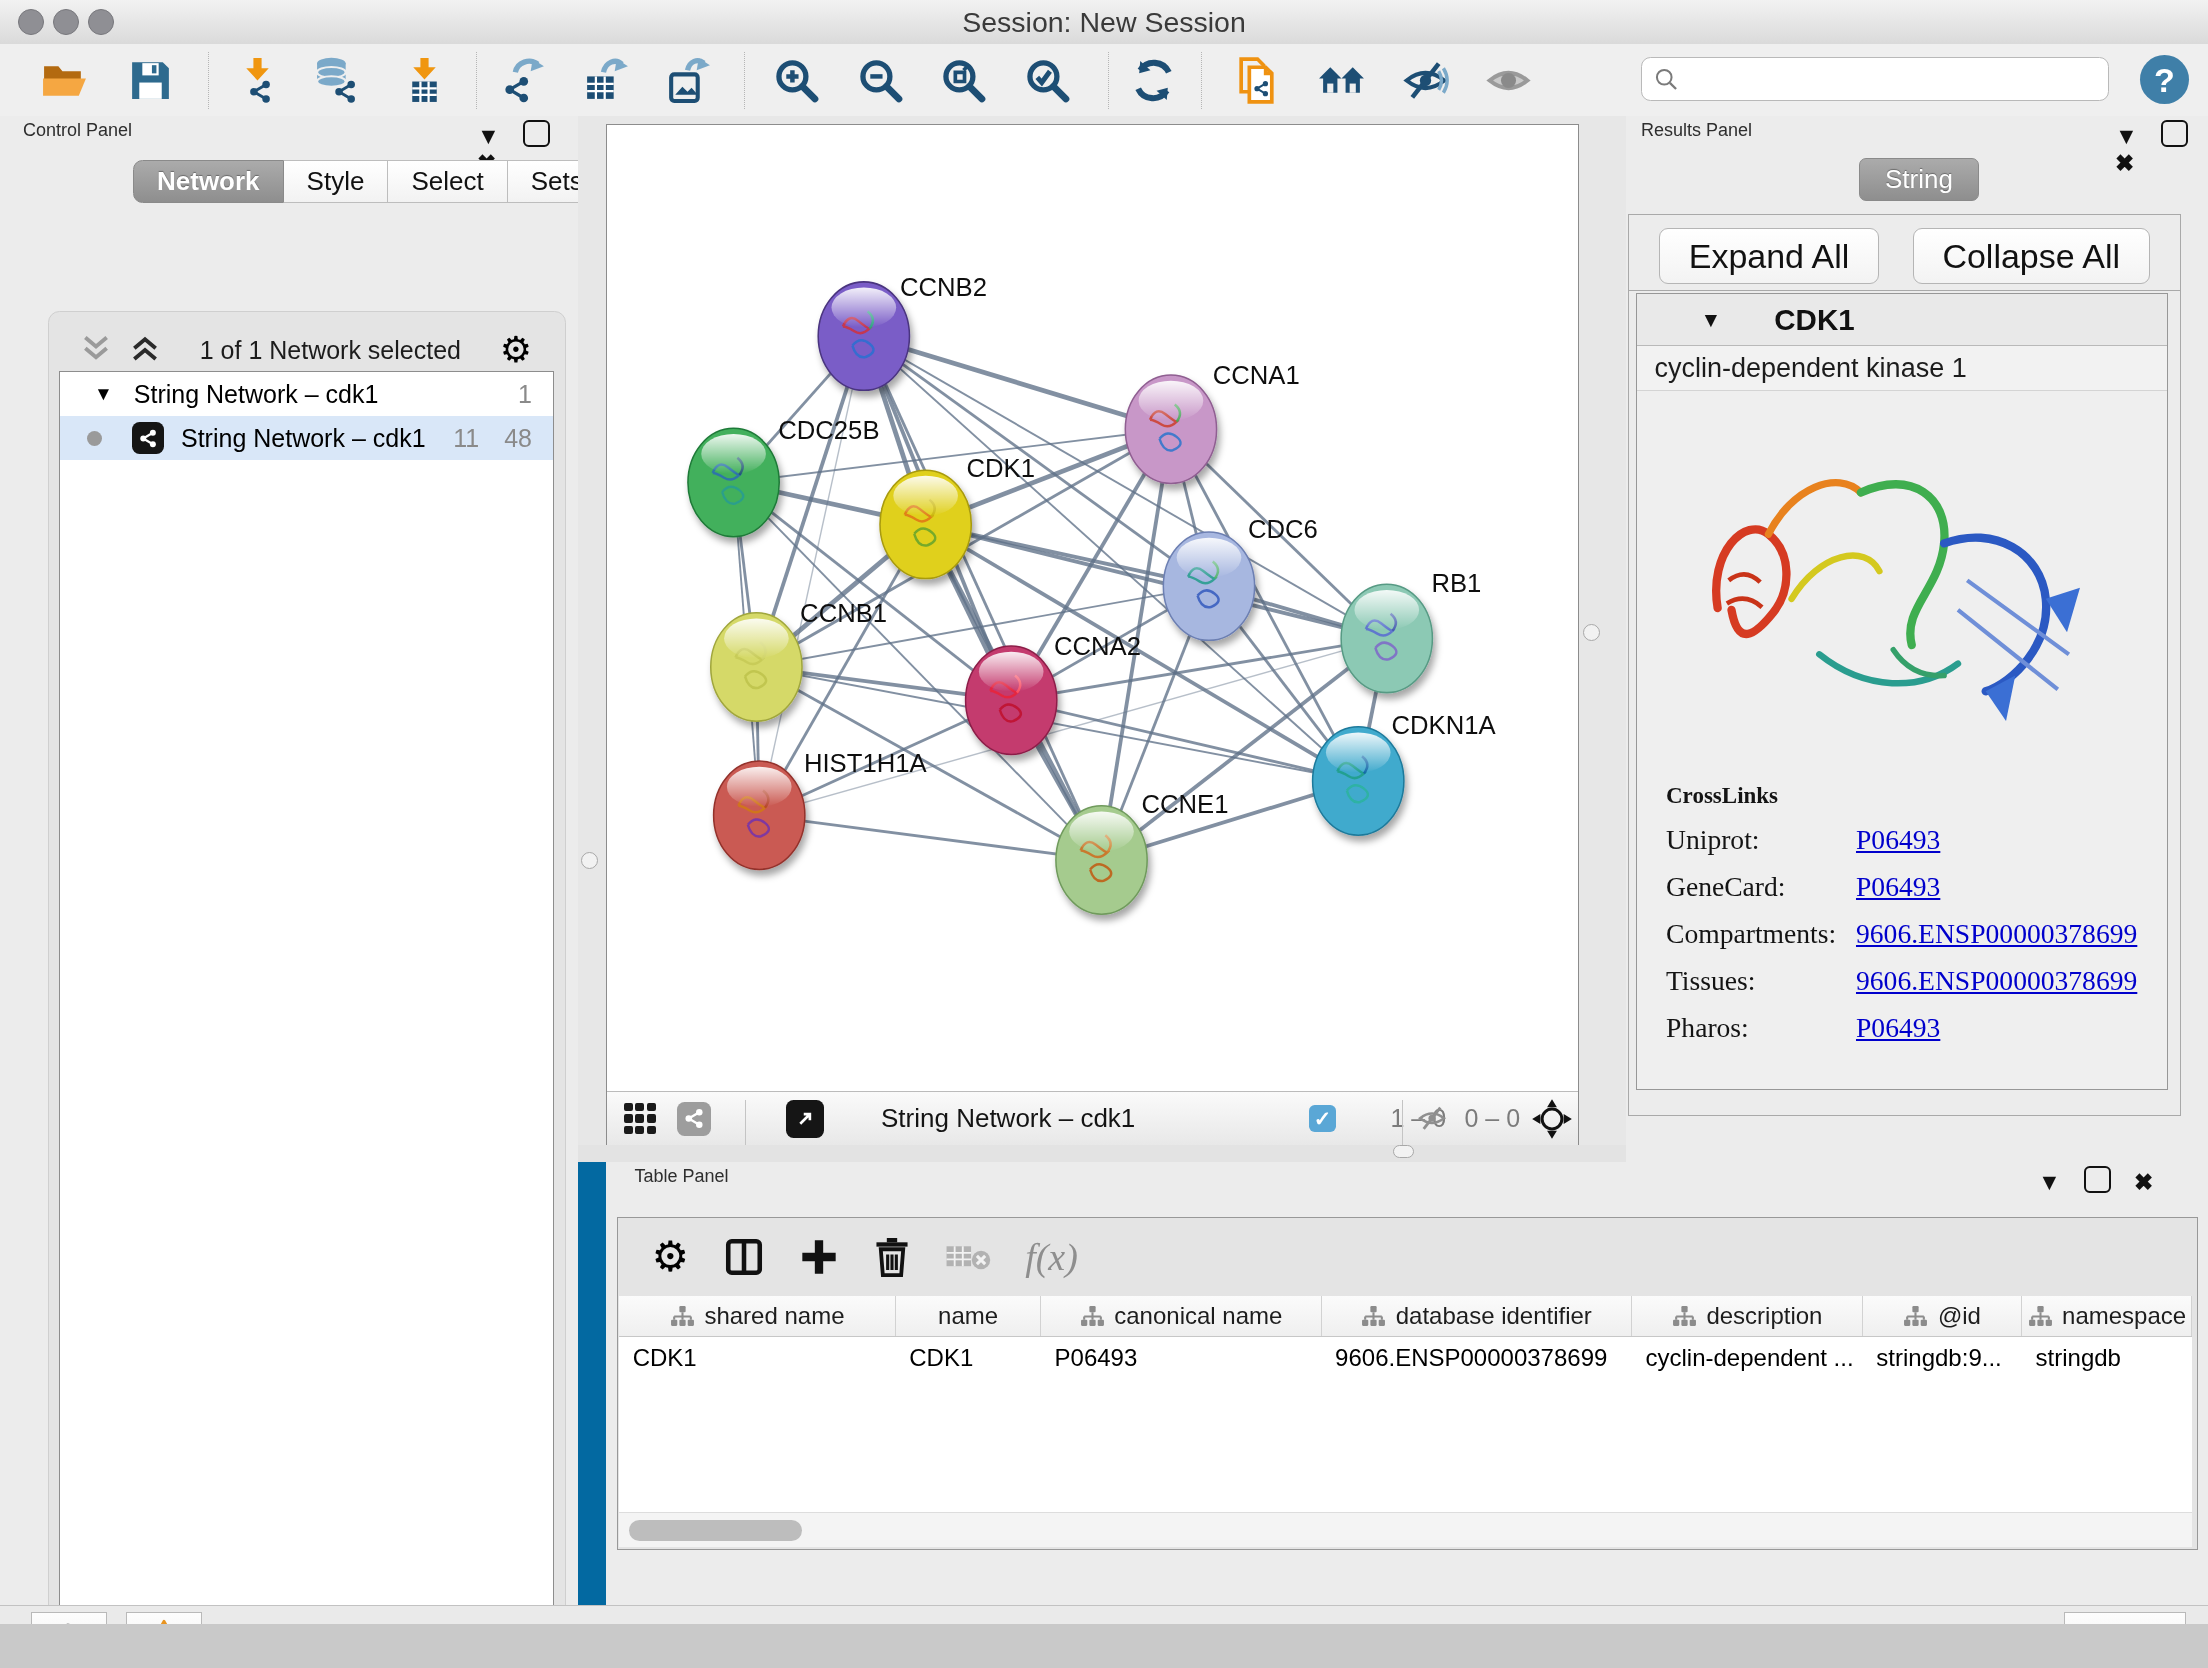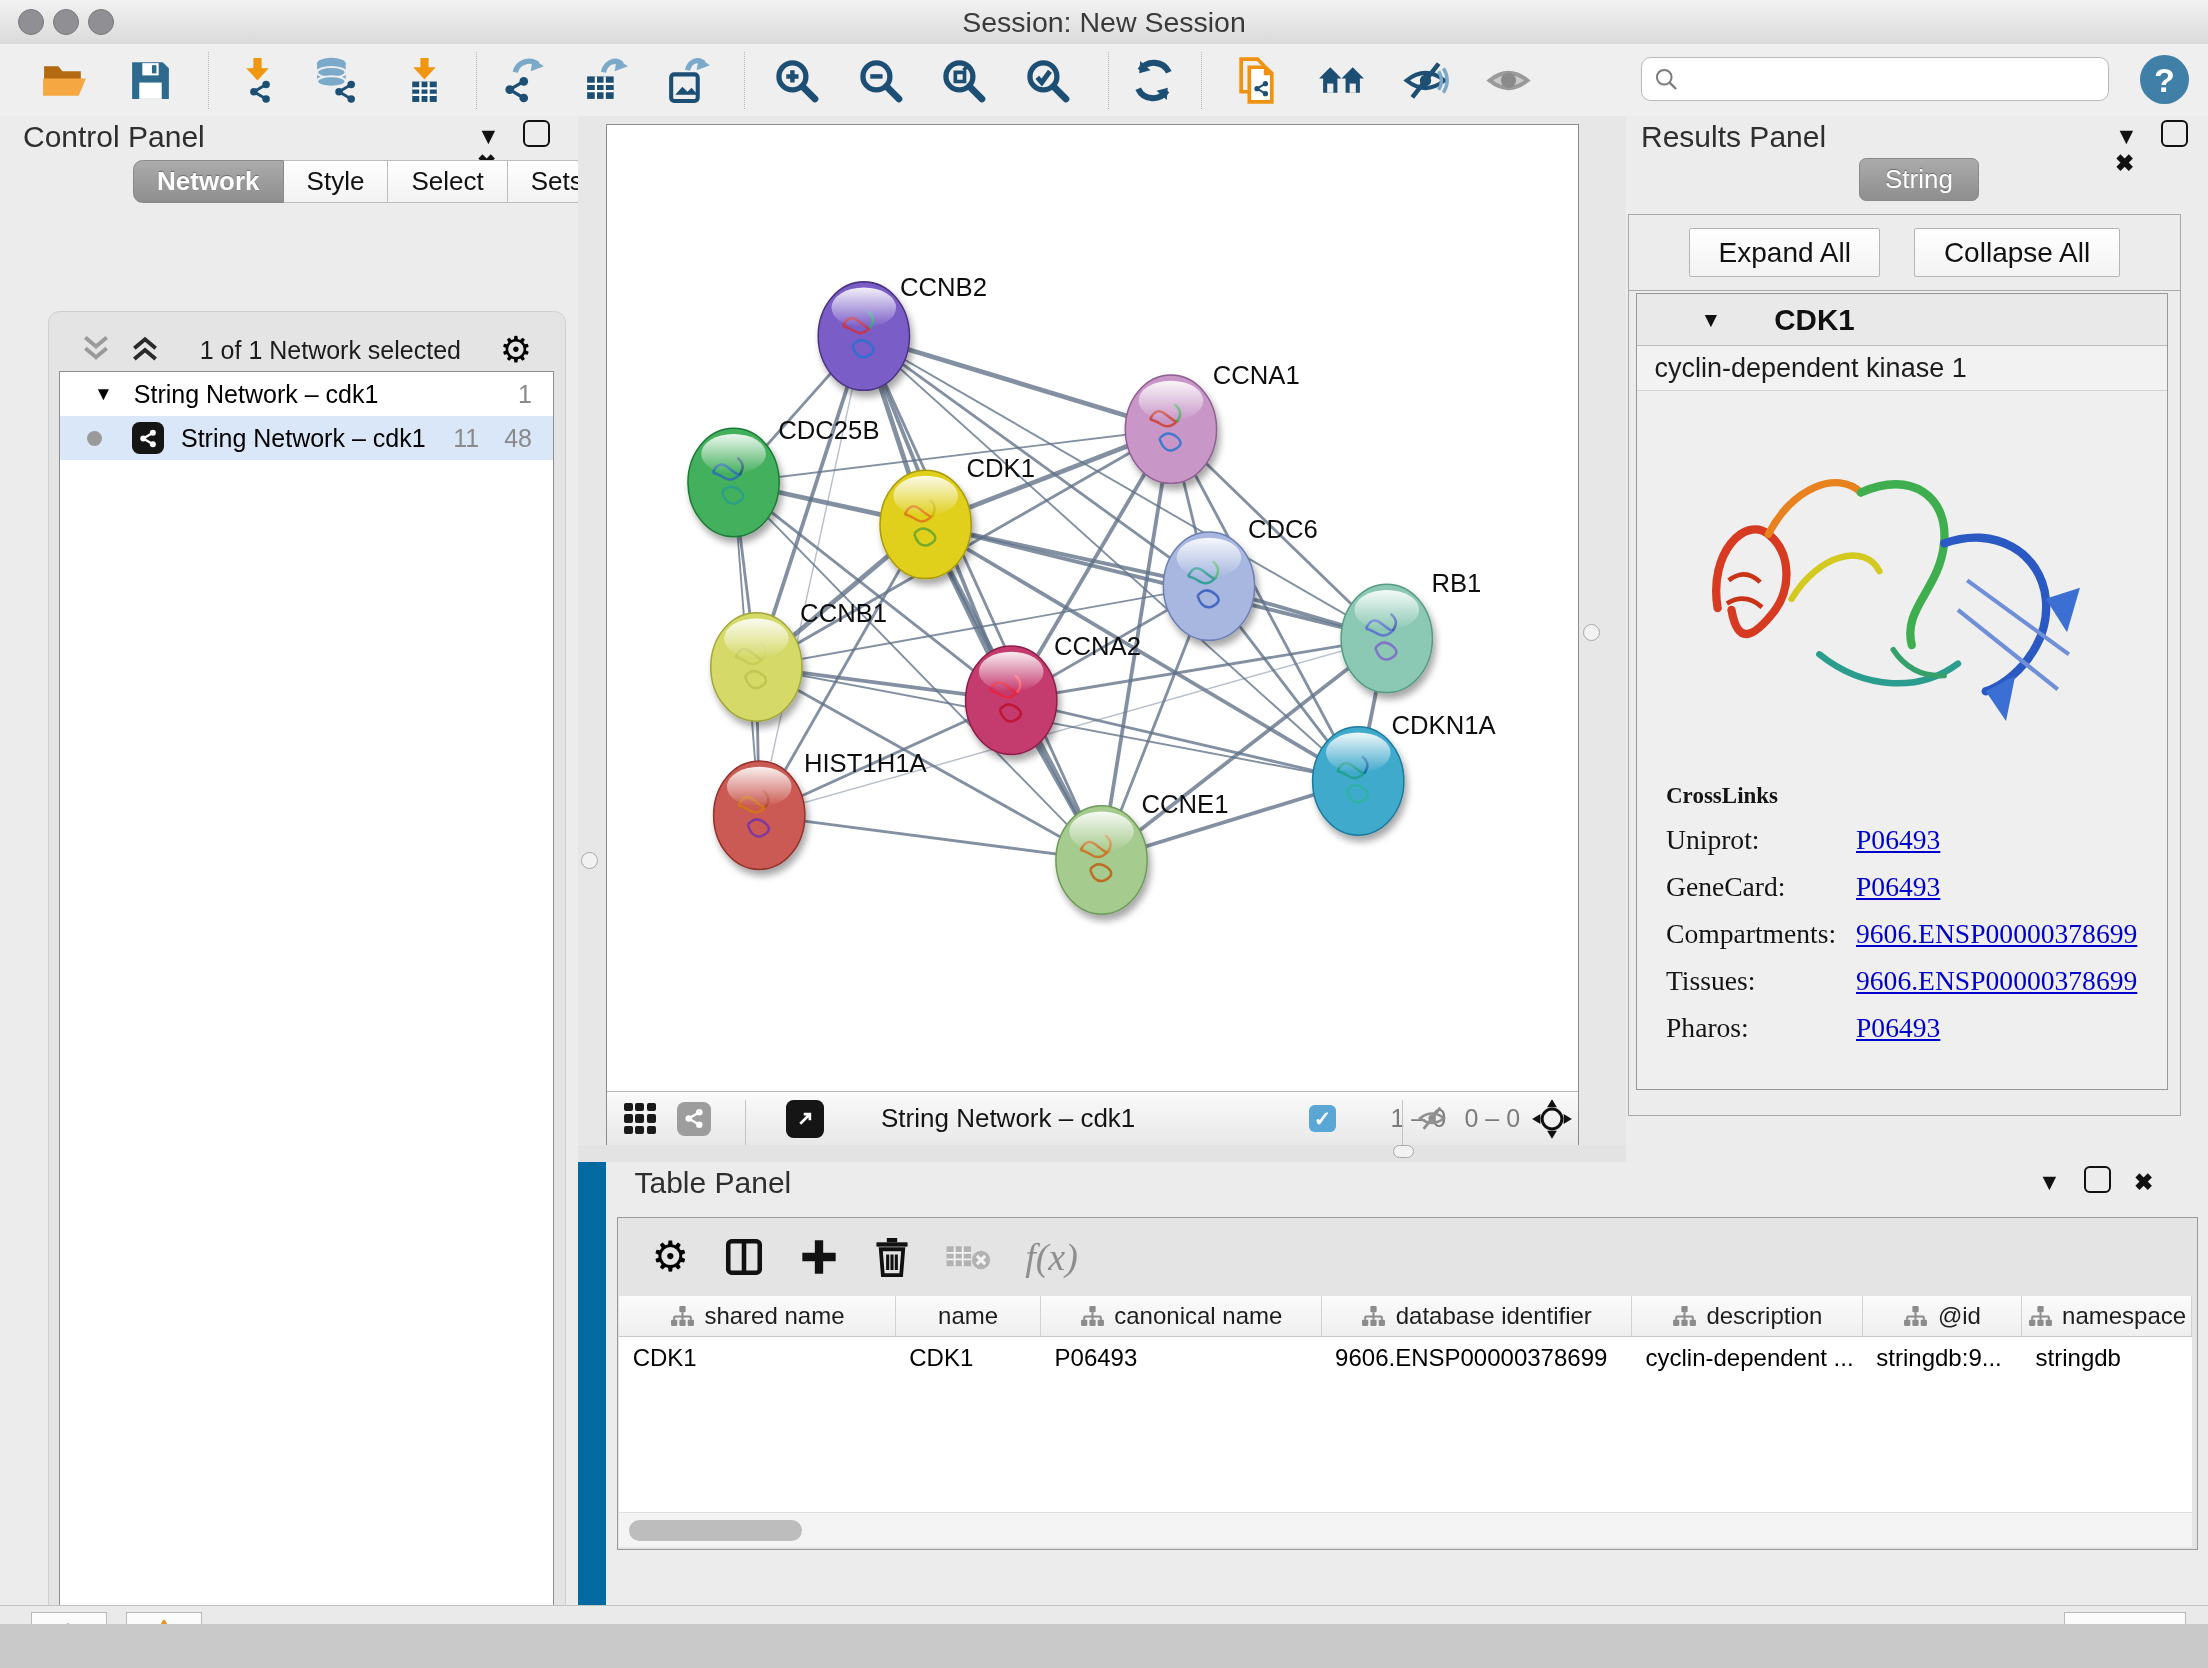--- a/index.html
+++ b/index.html
@@ -21,21 +21,21 @@
     justify-content:center;}
   .tbtn svg{width:49px;height:49px;}
   .tsep{position:absolute;top:7.6px;height:57px;border-left:1.9px dotted #b5b5b5;}
   .searchwrap{position:absolute;left:1641px;top:13.3px;width:468px;height:44px;background:#fff;
     border:1px solid #b9b9b9;border-radius:9.5px;display:flex;align-items:center;padding:0 11.4px;box-sizing:border-box;}
   .searchwrap input{border:none;outline:none;font-size:25px;flex:1;margin-left:9.5px;background:transparent;}
   .helpbtn{position:absolute;left:2140px;top:11.4px;width:49px;height:49px;border-radius:50%;
     background:#3f7fa8;color:#fff;font-size:34px;font-weight:bold;text-align:center;line-height:49px;border:none;}
 
   
-  .ptitle{font-size:30px;color:#2e2e2e;text-align:right;}
+  .ptitle{font-size:18px;color:#2e2e2e;text-align:right;}
   .wctl{display:inline-block;font-size:23px;color:#111;margin-left:19px;cursor:default;}
   .wctl.box{width:23px;height:23px;border:2.9px solid #111;border-radius:5.7px;vertical-align:-2.9px;}
 
   .seg{display:flex;}
   .seg .segbtn{font-size:26px;padding:4.8px 23px;background:linear-gradient(#ffffff,#f2f2f2);
     border:1px solid #bdbdbd;border-left:none;color:#111;}
   .seg .segbtn:first-child{border-left:1px solid #bdbdbd;border-radius:9.5px 0 0 9.5px;}
   .seg .segbtn:last-child{border-radius:0 9.5px 9.5px 0;}
   .seg .segbtn.sel{background:linear-gradient(#ababab,#8e8e8e);color:#fff;
     text-shadow:0 -1px 1px rgba(0,0,0,.35);border-color:#8a8a8a;font-weight:bold;}
@@ -73,22 +73,22 @@
   .cnttxt{font-size:25px;color:#7b7b7b;margin:0 9.5px;}
   .hdivider{position:absolute;left:578px;top:1145px;width:1630px;height:17px;background:#e3e3e3;}
   .dot-handle{position:absolute;width:17px;height:17px;border-radius:50%;background:#f2f2f2;
     border:1.9px solid #a8a8a8;box-sizing:border-box;}
 
   
   .rpanel{position:absolute;left:1626px;top:116px;width:582px;height:1046px;background:#ececec;}
   .rbox{position:absolute;left:1.9px;top:98px;width:553px;height:902px;background:#ececec;
     border:1.9px solid #a9a9a9;box-sizing:border-box;}
   .rbtnrow{position:absolute;left:0;top:13.3px;width:100%;display:flex;justify-content:center;gap:34px;}
-  .whitebtn{font-size:28px;padding:7.6px 28.5px;background:linear-gradient(#ffffff,#f3f3f3);
-    border:1px solid #b5b5b5;border-radius:2px;color:#111;}
+  .whitebtn{font-size:34px;padding:7.6px 28.5px;background:linear-gradient(#ffffff,#f3f3f3);
+    border:1px solid #b5b5b5;border-radius:9px;color:#111;}
   .rsep{position:absolute;left:0;top:75px;width:100%;border-top:1.9px solid #a9a9a9;}
   .rinner{position:absolute;left:7.6px;top:78px;width:532px;height:797px;background:#efefef;
     border:1px solid #979797;box-sizing:border-box;}
   .rhead{height:51px;background:#e9e9e9;border-bottom:1px solid #b9b9b9;display:flex;
     align-items:center;font-size:29.5px;font-weight:bold;color:#111;}
   .rdesc{height:44px;border-bottom:1px solid #d4d4d4;display:flex;align-items:center;
     padding-left:17px;font-size:27px;color:#1c1c1c;background:#f2f2f2;}
   .xl{font-family:"Liberation Serif",serif;color:#141414;}
   .xl-title{font-size:23px;font-weight:bold;}
   .xl-row{display:flex;font-size:27.6px;margin-top:15px;}

